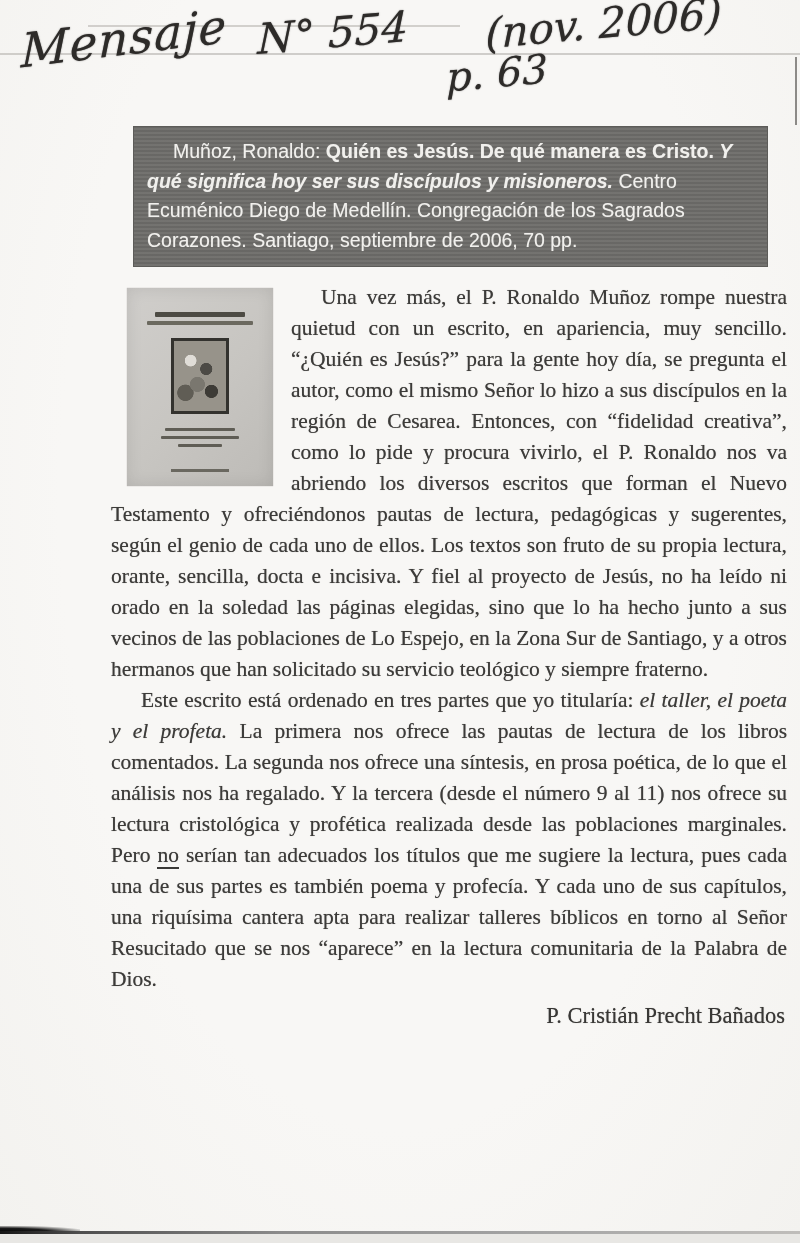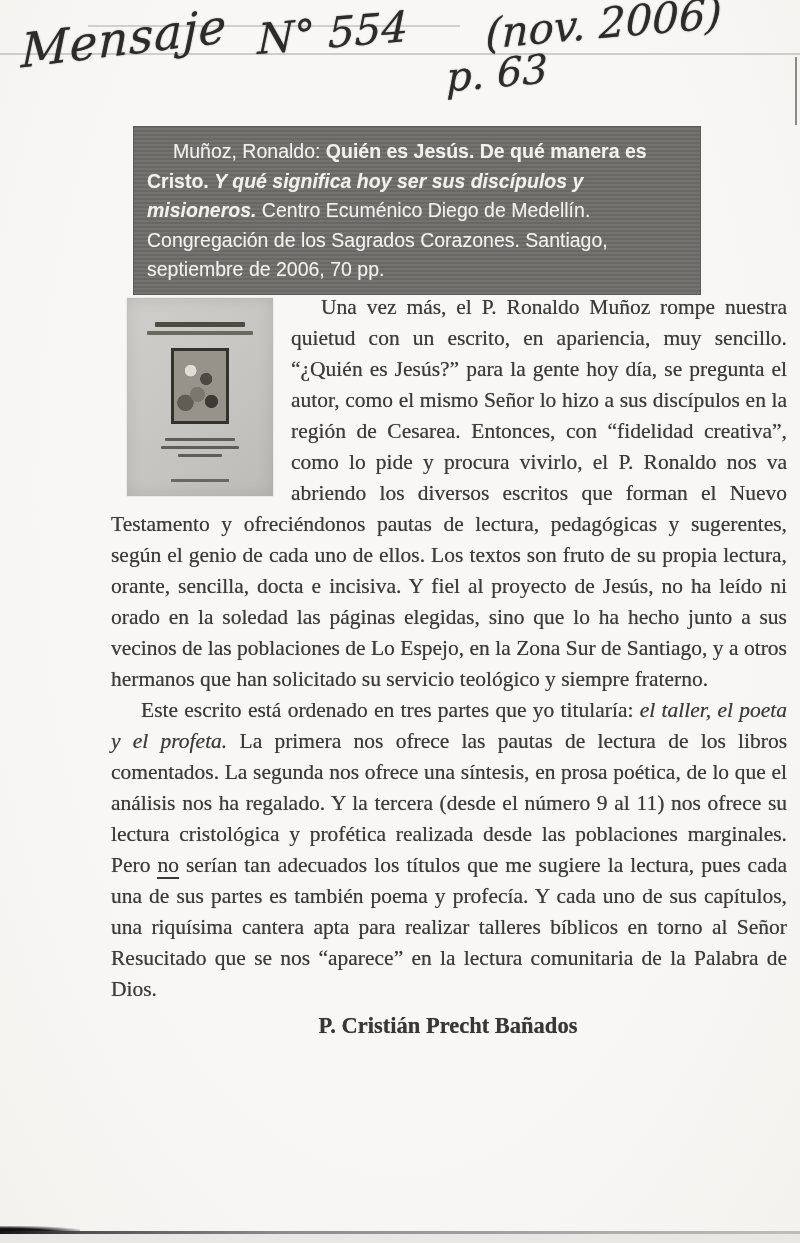--- a/index.html
+++ b/index.html
@@ -37,40 +37,40 @@
   .hw-date{font-size:42px;margin-left:72px;transform:rotate(-3deg) skewX(-6deg);}
   .handwriting-page{
     position:absolute;top:50px;left:446px;
     font-family:"DejaVu Serif", serif;font-style:italic;
     font-size:40px;color:#2d2b29;text-shadow:0 0 1.3px rgba(45,43,41,.7);
     transform:rotate(-5deg) skewX(-5deg);
   }
 
   
   .citation-box{
-    position:absolute;left:134px;top:127px;width:566px;min-height:139px;
+    position:absolute;left:134px;top:127px;width:633px;min-height:139px;
     box-sizing:border-box;padding:10px 13px 9px 13px;
     background:#6e6d6a;
     background-image:repeating-linear-gradient(0deg, rgba(255,255,255,.04) 0 2px, rgba(0,0,0,.05) 2px 4px);
     color:#f1f0ed;
     font-family:"Liberation Sans", sans-serif;
     font-size:19.5px;line-height:29.5px;
     text-align:left;text-indent:26px;
     text-shadow:0 0 1px rgba(255,255,255,.35);
     box-shadow:0 0 0 1px #5d5c59;
   }
   .seg-regular{font-weight:normal;font-style:normal;}
   .seg-bold{font-weight:bold;}
   .seg-bold-italic{font-weight:bold;font-style:italic;}
   .seg-italic{font-style:italic;}
   .seg-underline{border-bottom:2px solid #3a3937;}
 
   
   .review-body{
-    position:absolute;left:111px;top:292px;width:676px;
+    position:absolute;left:111px;top:282px;width:676px;
     font-size:21.5px;line-height:31px;color:#3c3b39;
     text-align:justify;
     text-shadow:0 0 .7px rgba(90,88,85,.8);
   }
   .review-body p{margin:0;text-indent:30px;}
 
   
   .book-cover{
     float:left;width:146px;height:198px;
     margin:6px 18px 10px 16px;
@@ -92,21 +92,21 @@
       radial-gradient(circle at 22% 74%, #605d55 0 12%, rgba(0,0,0,0) 13%),
       #97938a;
   }
   .cover-sub-line{height:3px;background:#5f5d55;margin:5px auto 0 auto;border-radius:1px;filter:blur(.3px);}
   .csl-1{width:48%;margin-top:14px;}
   .csl-2{width:54%;}
   .csl-3{width:30%;}
   .cover-foot-line{position:absolute;bottom:14px;left:30%;width:40%;height:3px;background:#6a6860;filter:blur(.3px);}
 
   .signature{
-    font-weight:bold;text-align:center;
+    font-weight:normal;text-align:right;
     font-size:22.5px;margin-top:5px;padding-right:2px;
     color:#383735;
   }
 </style>
 </head>
 <body>
 
 <div class="page">
 
   <div class="scan-line scan-line-1"></div>

